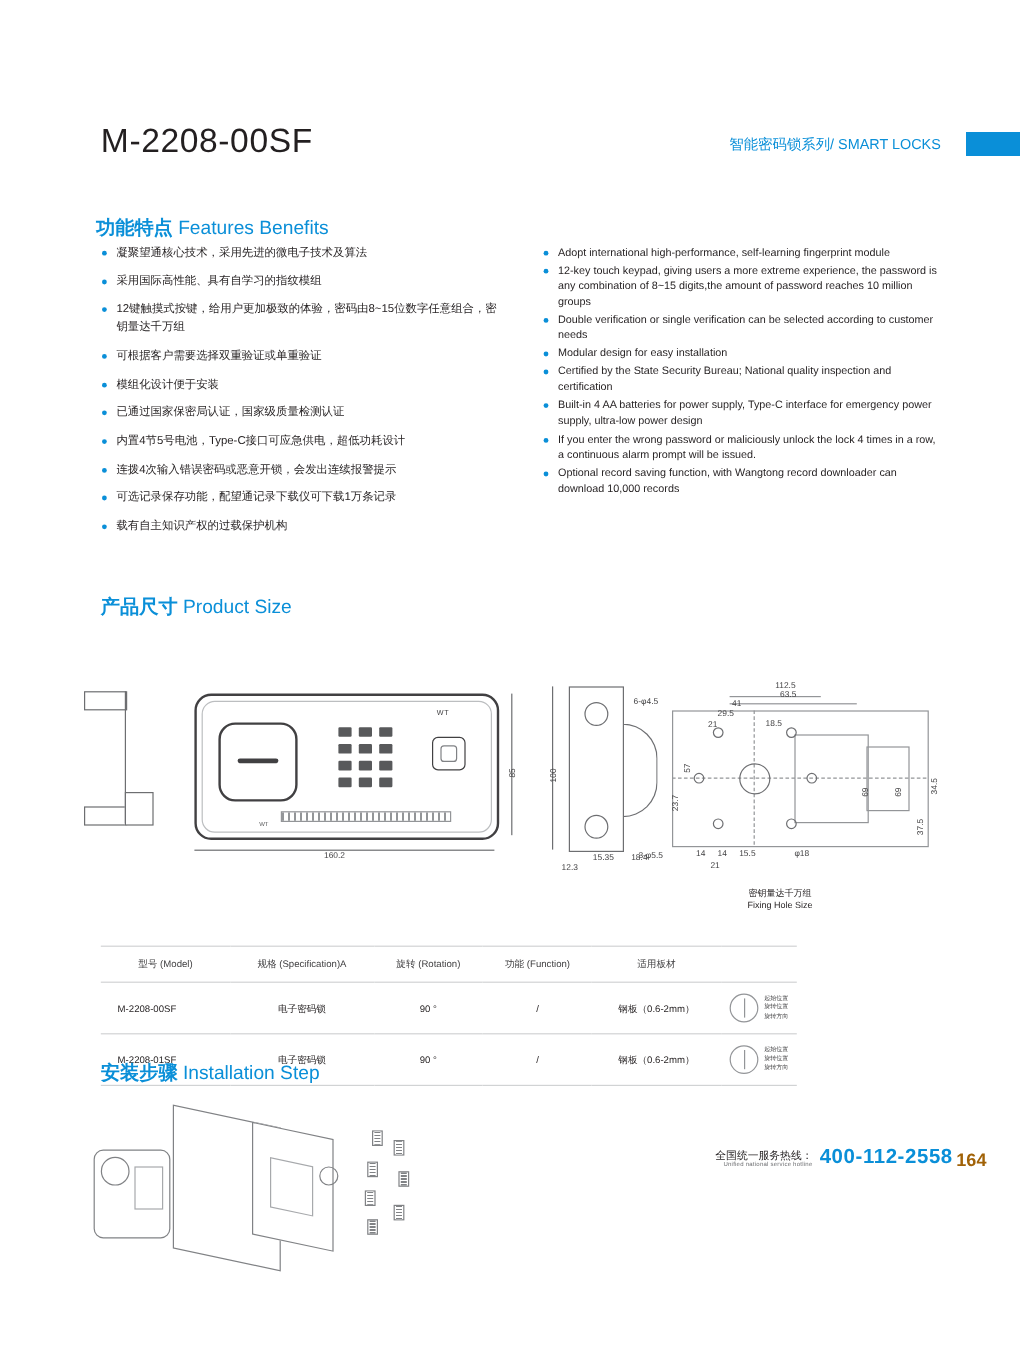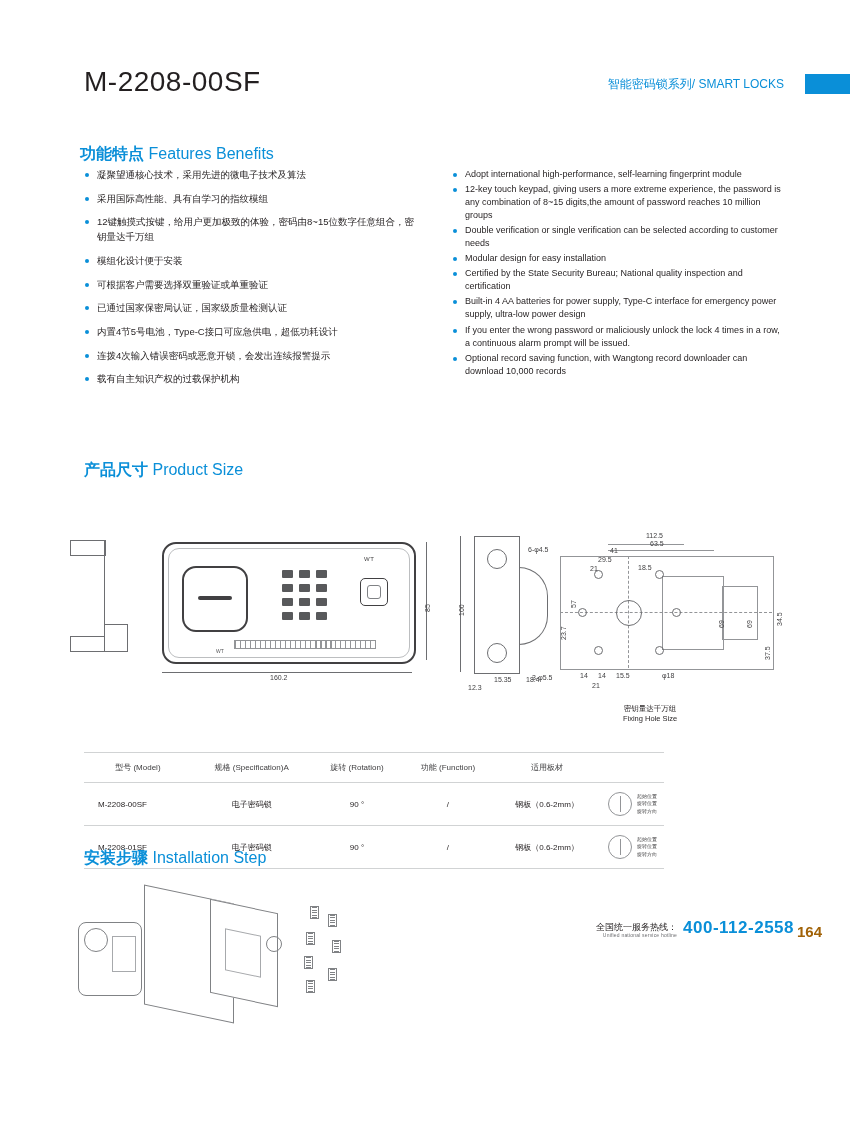--- a/index.html
+++ b/index.html
@@ -12,20 +12,21 @@
     background: #ffffff;
     font-family: "Liberation Sans", sans-serif;
     color: #231f20;
     position: relative;
     overflow: hidden;
   }
   .page {
     position: relative;
     width: 850px;
     height: 970px;
+    margin-top: 36px;
   }
 
   
   .header {
     position: absolute;
     left: 0;
     top: 58px;
     width: 850px;
     height: 50px;
   }
@@ -394,25 +395,26 @@
 
   <div class="sec-title" style="left:80px; top:144px;">
     <span class="cn">功能特点</span>
     <span class="en">Features Benefits</span>
   </div>
 
   <div class="feat-col feat-cn">
     <div class="item">凝聚望通核心技术，采用先进的微电子技术及算法</div>
     <div class="item">采用国际高性能、具有自学习的指纹模组</div>
     <div class="item">12键触摸式按键，给用户更加极致的体验，密码由8~15位数字任意组合，密钥量达千万组</div>
+    <div class="item">可根据客户需要选择双重验证或单重验证</div>
     <div class="item">模组化设计便于安装</div>
-    <div class="item">可根据客户需要选择双重验证或单重验证</div>
     <div class="item">已通过国家保密局认证，国家级质量检测认证</div>
     <div class="item">内置4节5号电池，Type-C接口可应急供电，超低功耗设计</div>
     <div class="item">连拨4次输入错误密码或恶意开锁，会发出连续报警提示</div>
+    <div class="item">可选记录保存功能，配望通记录下载仪可下载1万条记录</div>
     <div class="item">载有自主知识产权的过载保护机构</div>
   </div>
 
   <div class="feat-col feat-en">
     <div class="item">Adopt international high-performance, self-learning fingerprint module</div>
     <div class="item">12-key touch keypad, giving users a more extreme experience, the password is any combination of 8~15 digits,the amount of password reaches 10 million groups</div>
     <div class="item">Double verification or single verification can be selected according to customer needs</div>
     <div class="item">Modular design for easy installation</div>
     <div class="item">Certified by the State Security Bureau; National quality inspection and certification</div>
     <div class="item">Built-in 4 AA batteries for power supply, Type-C interface for emergency power supply, ultra-low power design</div>

